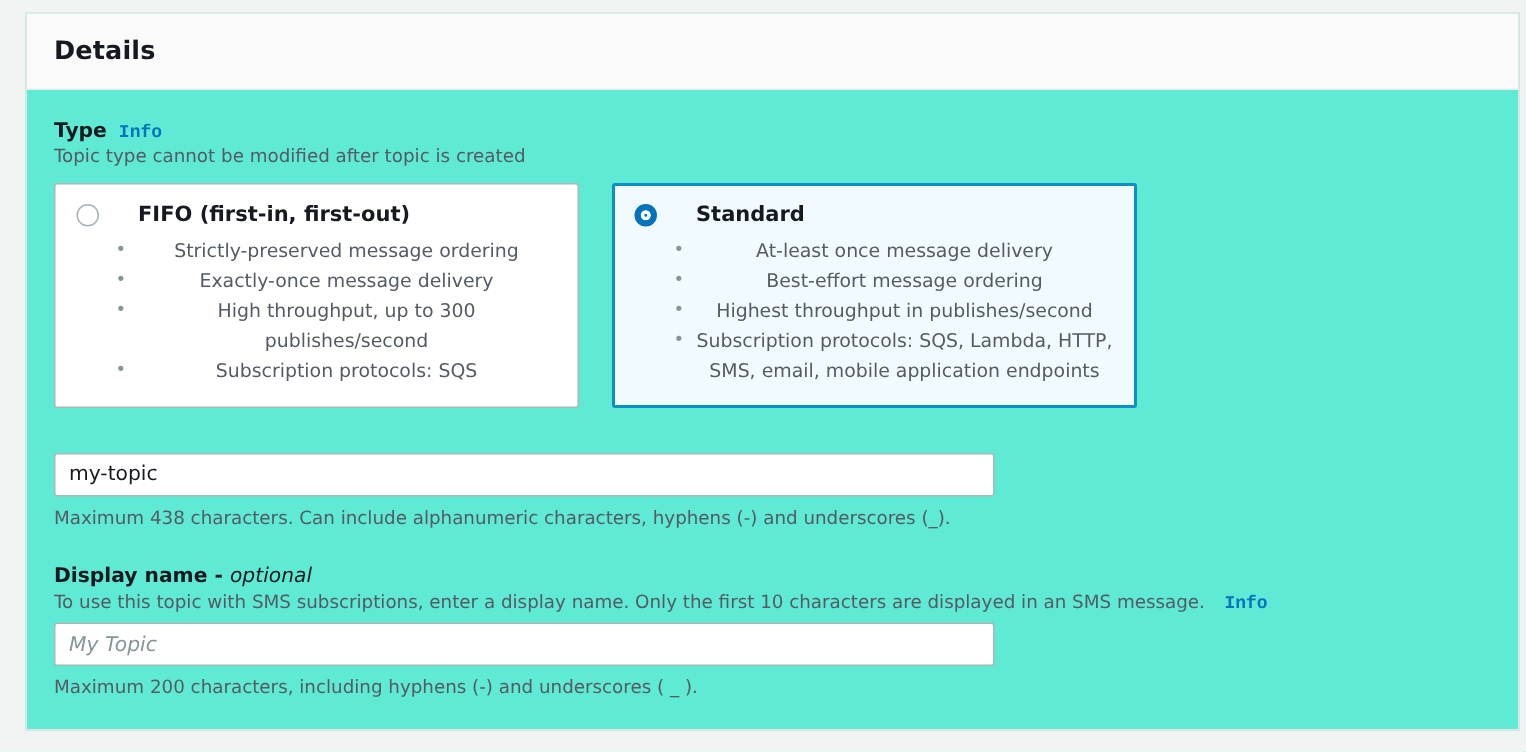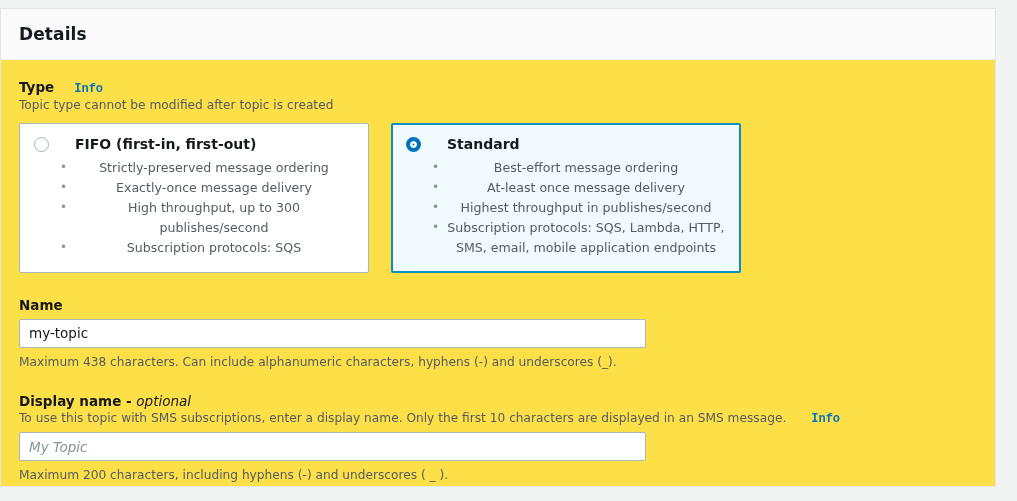--- a/index.html
+++ b/index.html
@@ -17,25 +17,25 @@
 
   .page {
     position: absolute;
     left: 0; top: 0;
     width: 1017px; height: 501px;
     background: #f2f3f3;
   }
 
   .panel {
     position: absolute;
-    left: 0;
+    left: 17px;
     top: 8px;
     width: 996px;
     height: 479px;
-    background: #fde047;
+    background: #5eead4;
     border: 1px solid #e4e6e6;
     box-sizing: border-box;
   }
 
   .panel-header {
     height: 51px;
     background: #fafafa;
     border-bottom: 1px solid #eaeded;
     box-sizing: border-box;
     display: flex;
@@ -50,21 +50,21 @@
   }
 
   .panel-body {
     padding: 19px 18px 0 18px;
   }
 
   
   .field-label-row {
     display: flex;
     align-items: baseline;
-    gap: 20px;
+    gap: 8px;
   }
   .field-label {
     font-size: 13.5px;
     font-weight: bold;
     color: #16191f;
   }
   .field-label .optional {
     font-weight: normal;
     font-style: italic;
     text-align: center;
@@ -78,21 +78,21 @@
   }
   .field-desc {
     font-size: 12.2px;
     color: #545b64;
     margin-top: 1px;
     line-height: 1.35;
   }
   .desc-row {
     display: flex;
     align-items: baseline;
-    gap: 25px;
+    gap: 13px;
   }
 
   
   .tiles {
     display: flex;
     gap: 22px;
     margin-top: 10px;
   }
   .tile {
     width: 350px;
@@ -215,34 +215,31 @@
               <li>Subscription protocols: SQS</li>
             </ul>
           </div>
 
           <div class="tile selected">
             <div class="tile-head">
               <span class="radio on"></span>
               <span class="tile-title">Standard</span>
             </div>
             <ul>
+              <li>At-least once message delivery</li>
               <li>Best-effort message ordering</li>
-              <li>At-least once message delivery</li>
               <li>Highest throughput in publishes/second</li>
               <li>Subscription protocols: SQS, Lambda, HTTP, SMS, email, mobile application endpoints</li>
             </ul>
           </div>
 
         </div>
       </div>
 
       <div class="section">
-        <div class="field-label-row">
-          <span class="field-label">Name</span>
-        </div>
         <input class="text-input" type="text" value="my-topic" style="">
         <div class="hint">Maximum 438 characters. Can include alphanumeric characters, hyphens (-) and underscores (_).</div>
       </div>
 
       <div class="section">
         <div class="field-label-row">
           <span class="field-label"><span>Display name - </span><span class="optional">optional</span></span>
         </div>
         <div class="desc-row">
           <span class="field-desc">To use this topic with SMS subscriptions, enter a display name. Only the first 10 characters are displayed in an SMS message.</span>

